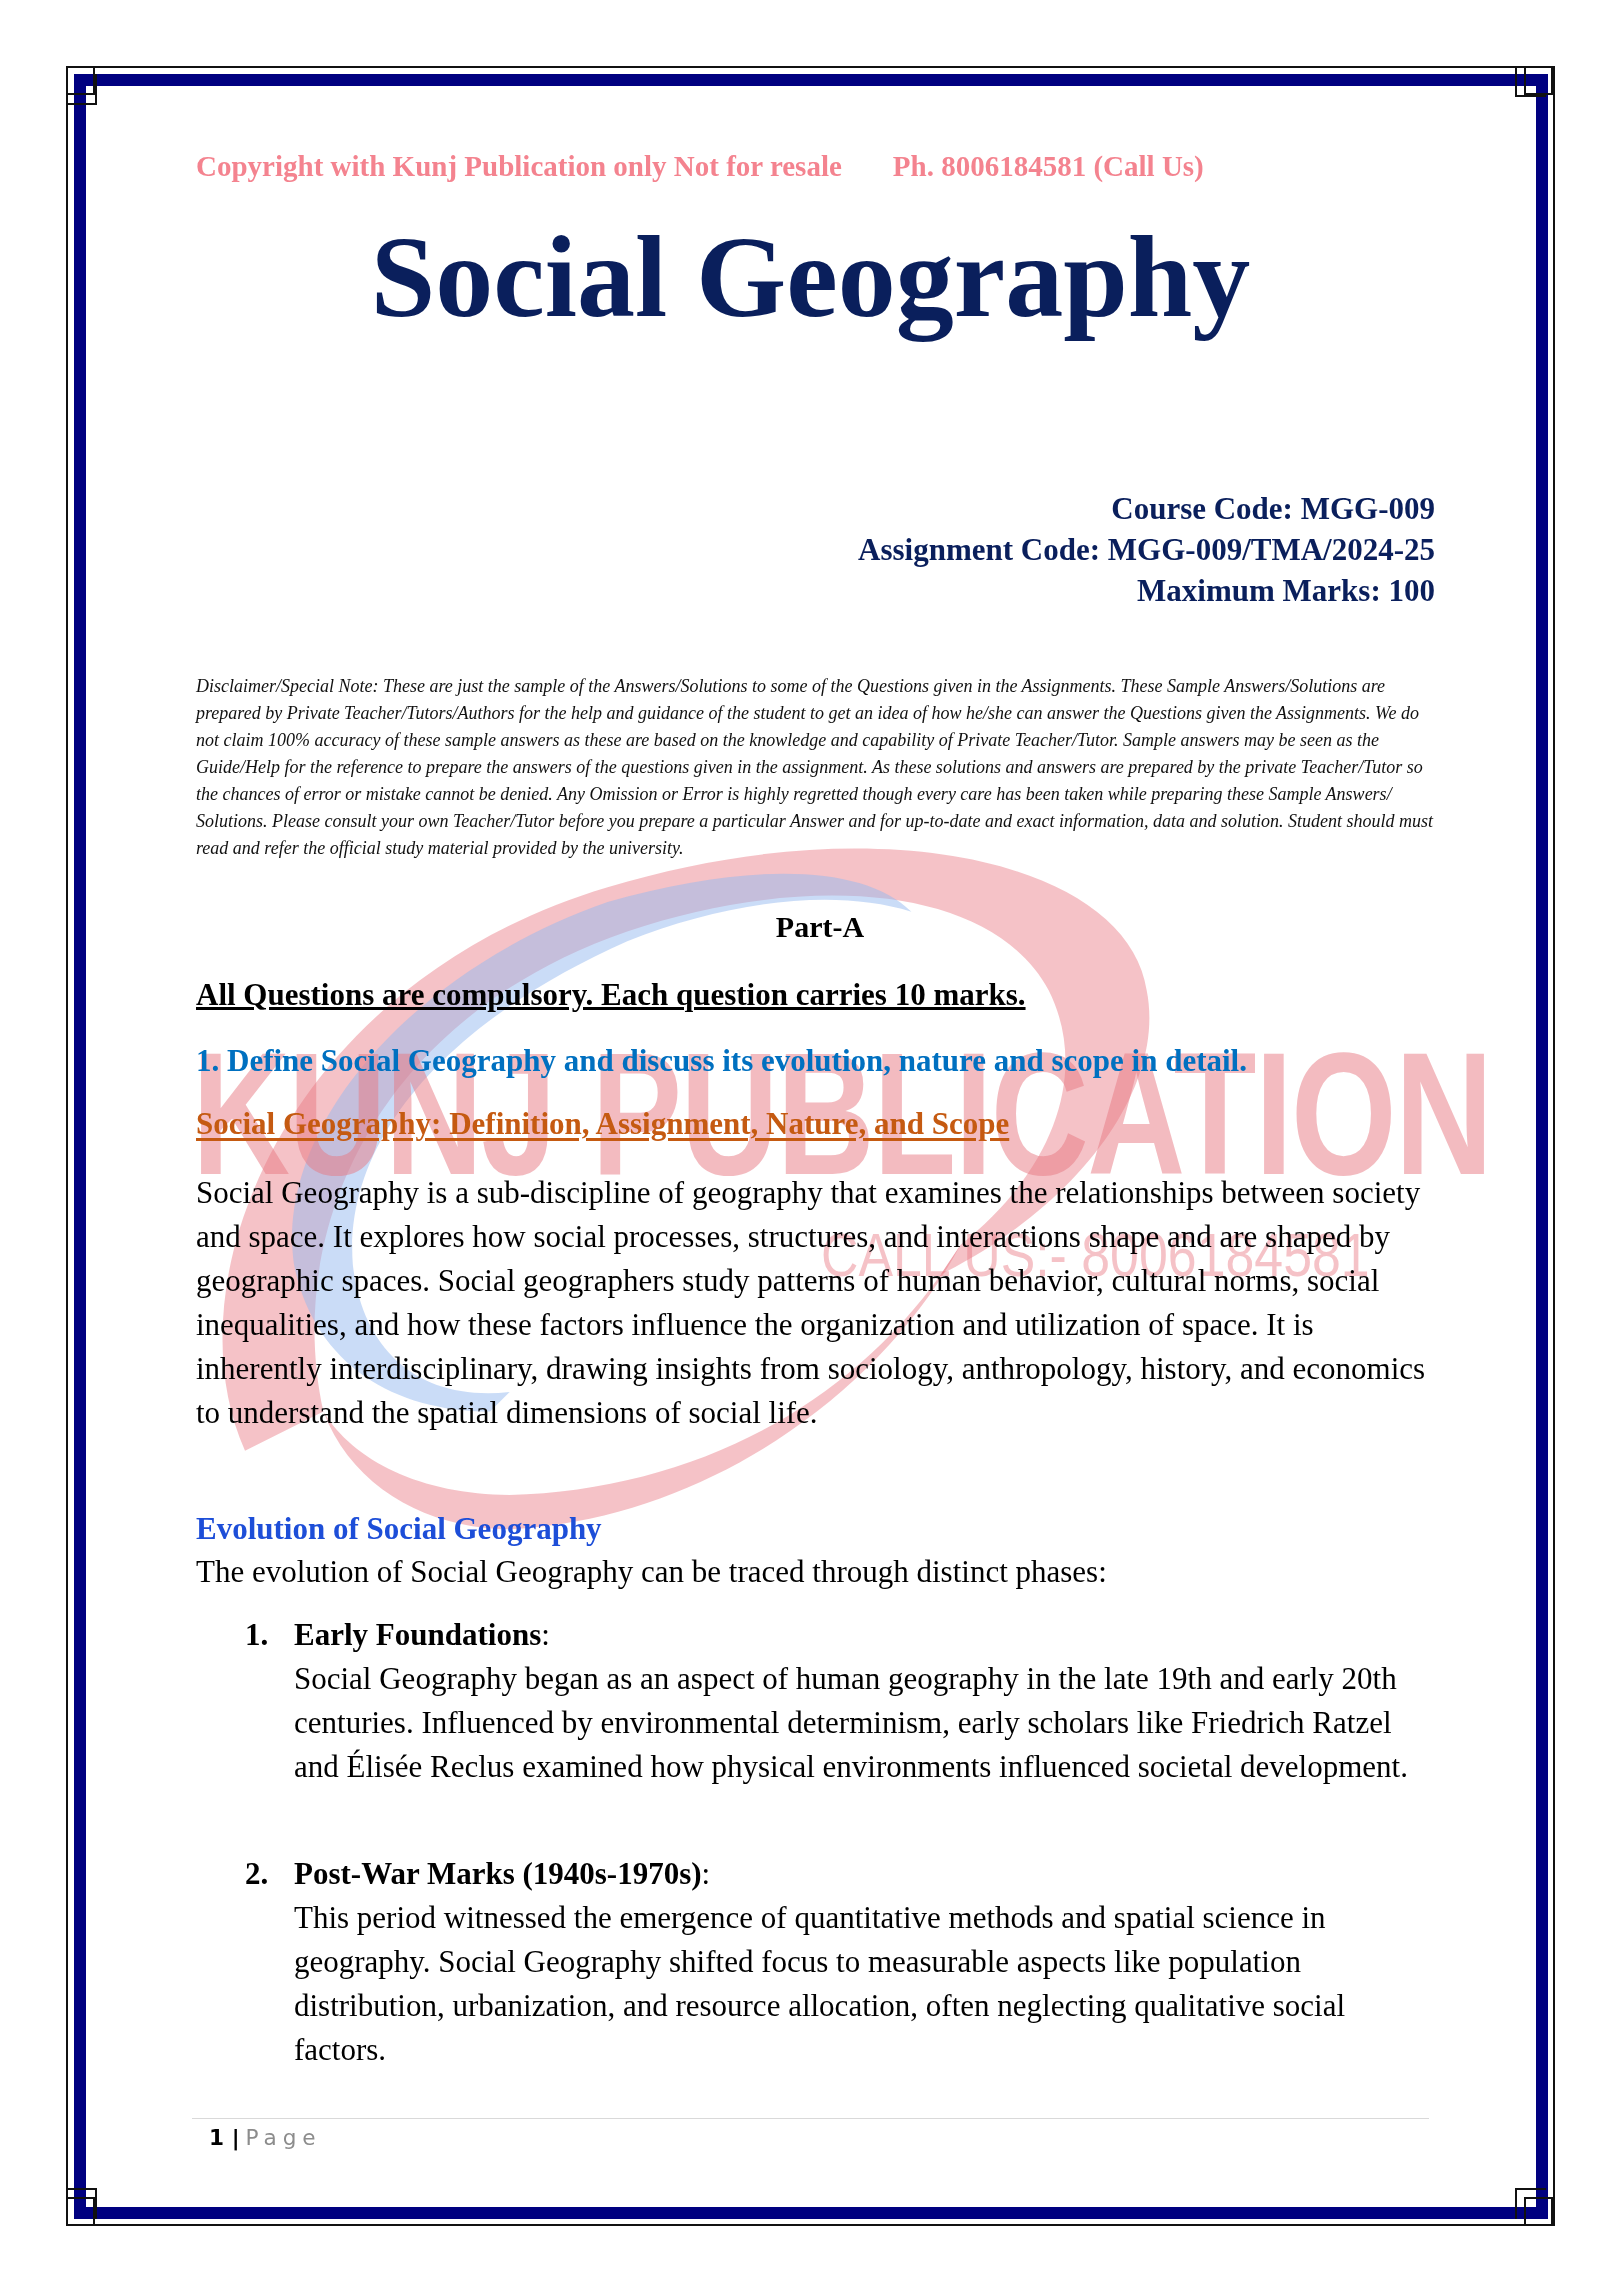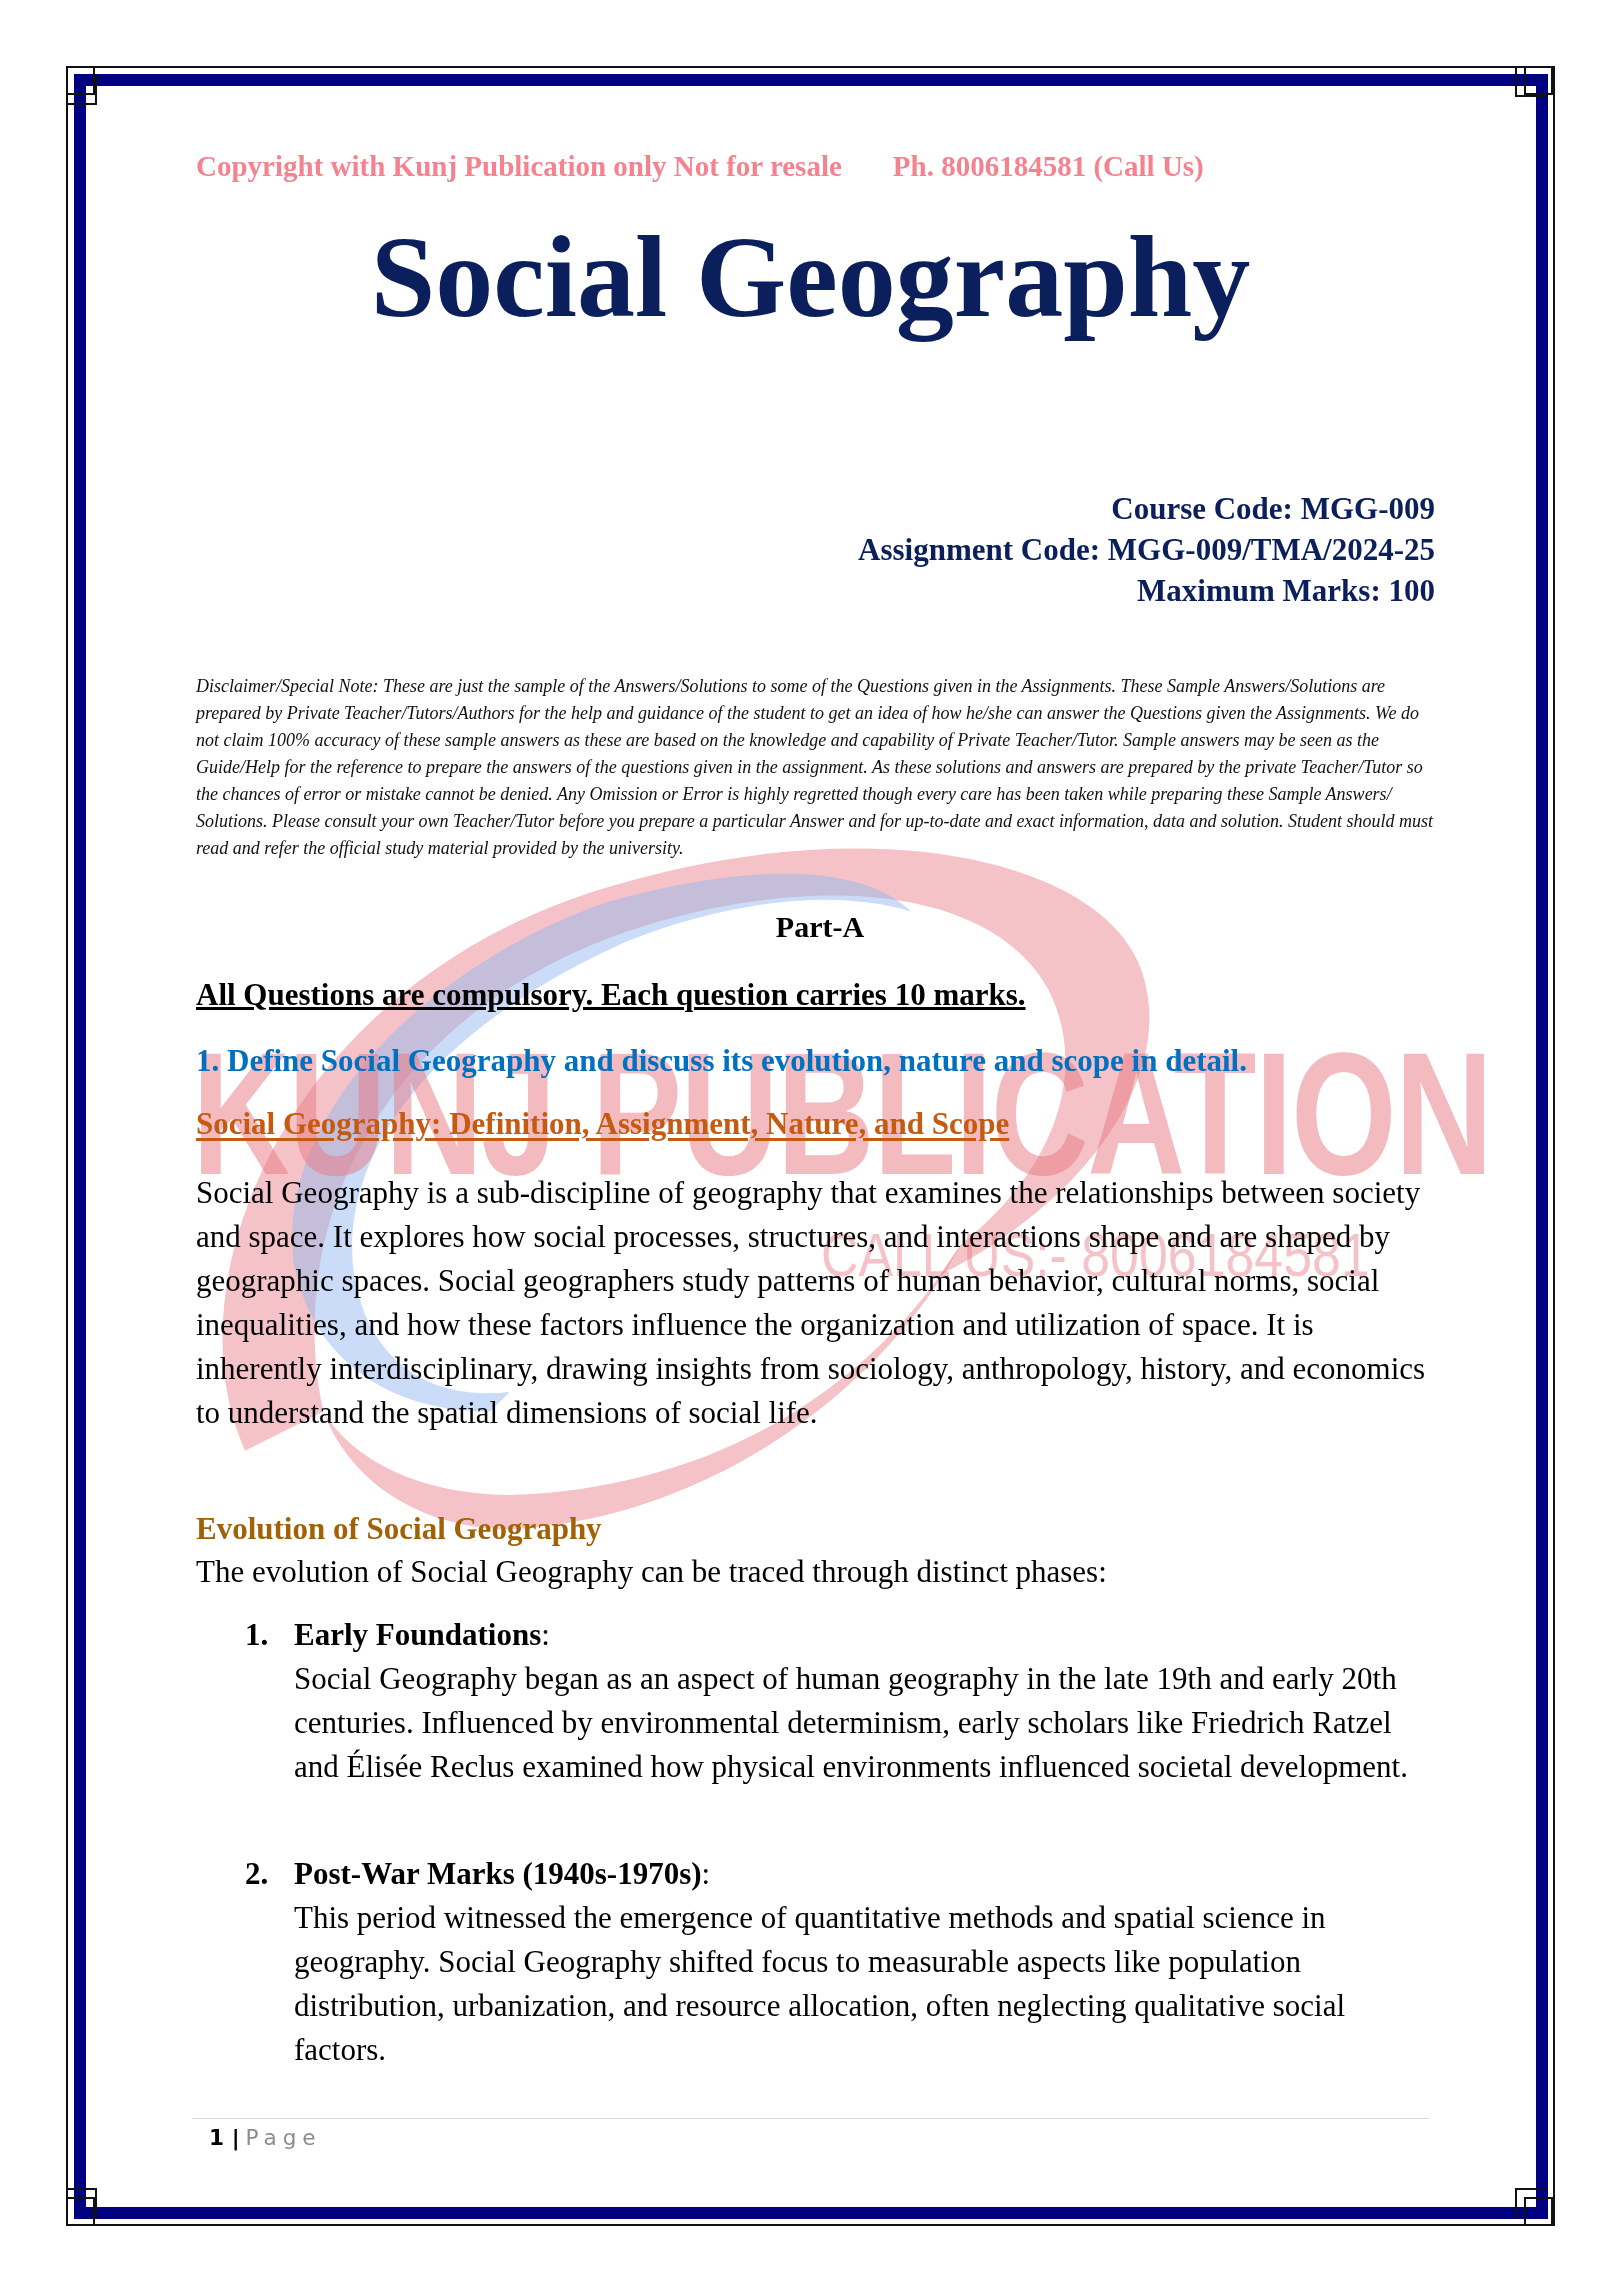--- a/index.html
+++ b/index.html
@@ -184,21 +184,21 @@
       color: #000;
       z-index: 1;
     }
     .section-heading {
       position: absolute;
       left: 196px;
       top: 1509px;
       font-weight: bold;
       font-size: 31px;
       line-height: 39px;
-      color: #a16207;
+      color: #1d4ed8;
       z-index: 1;
       text-align: center;
     }
     .section-intro {
       position: absolute;
       left: 196px;
       top: 1552px;
       font-size: 31px;
       line-height: 39px;
       color: #000;

